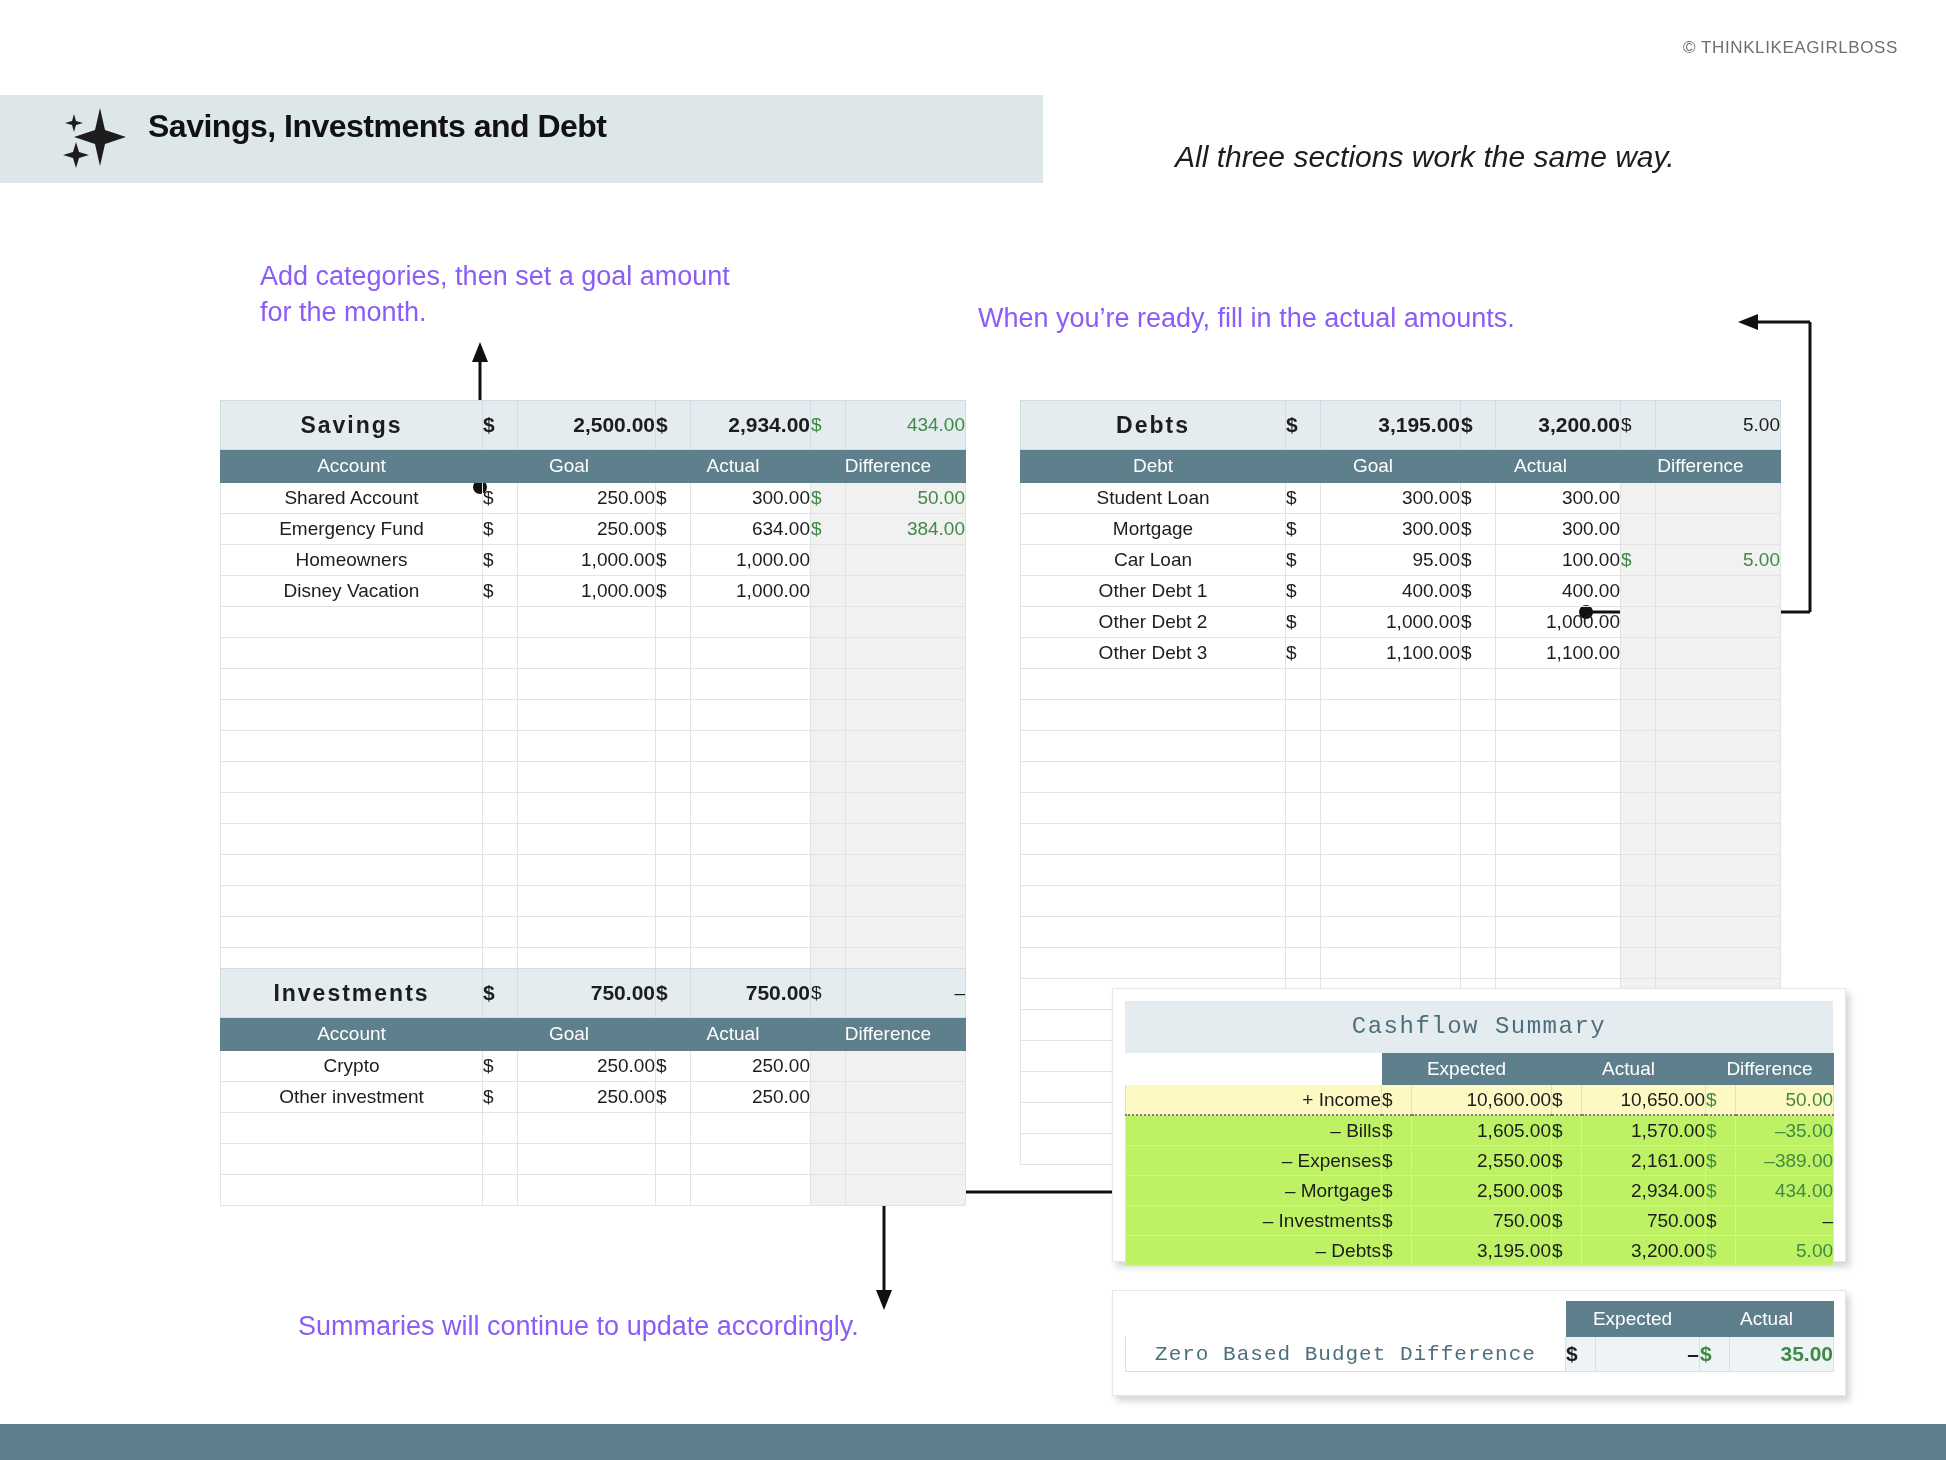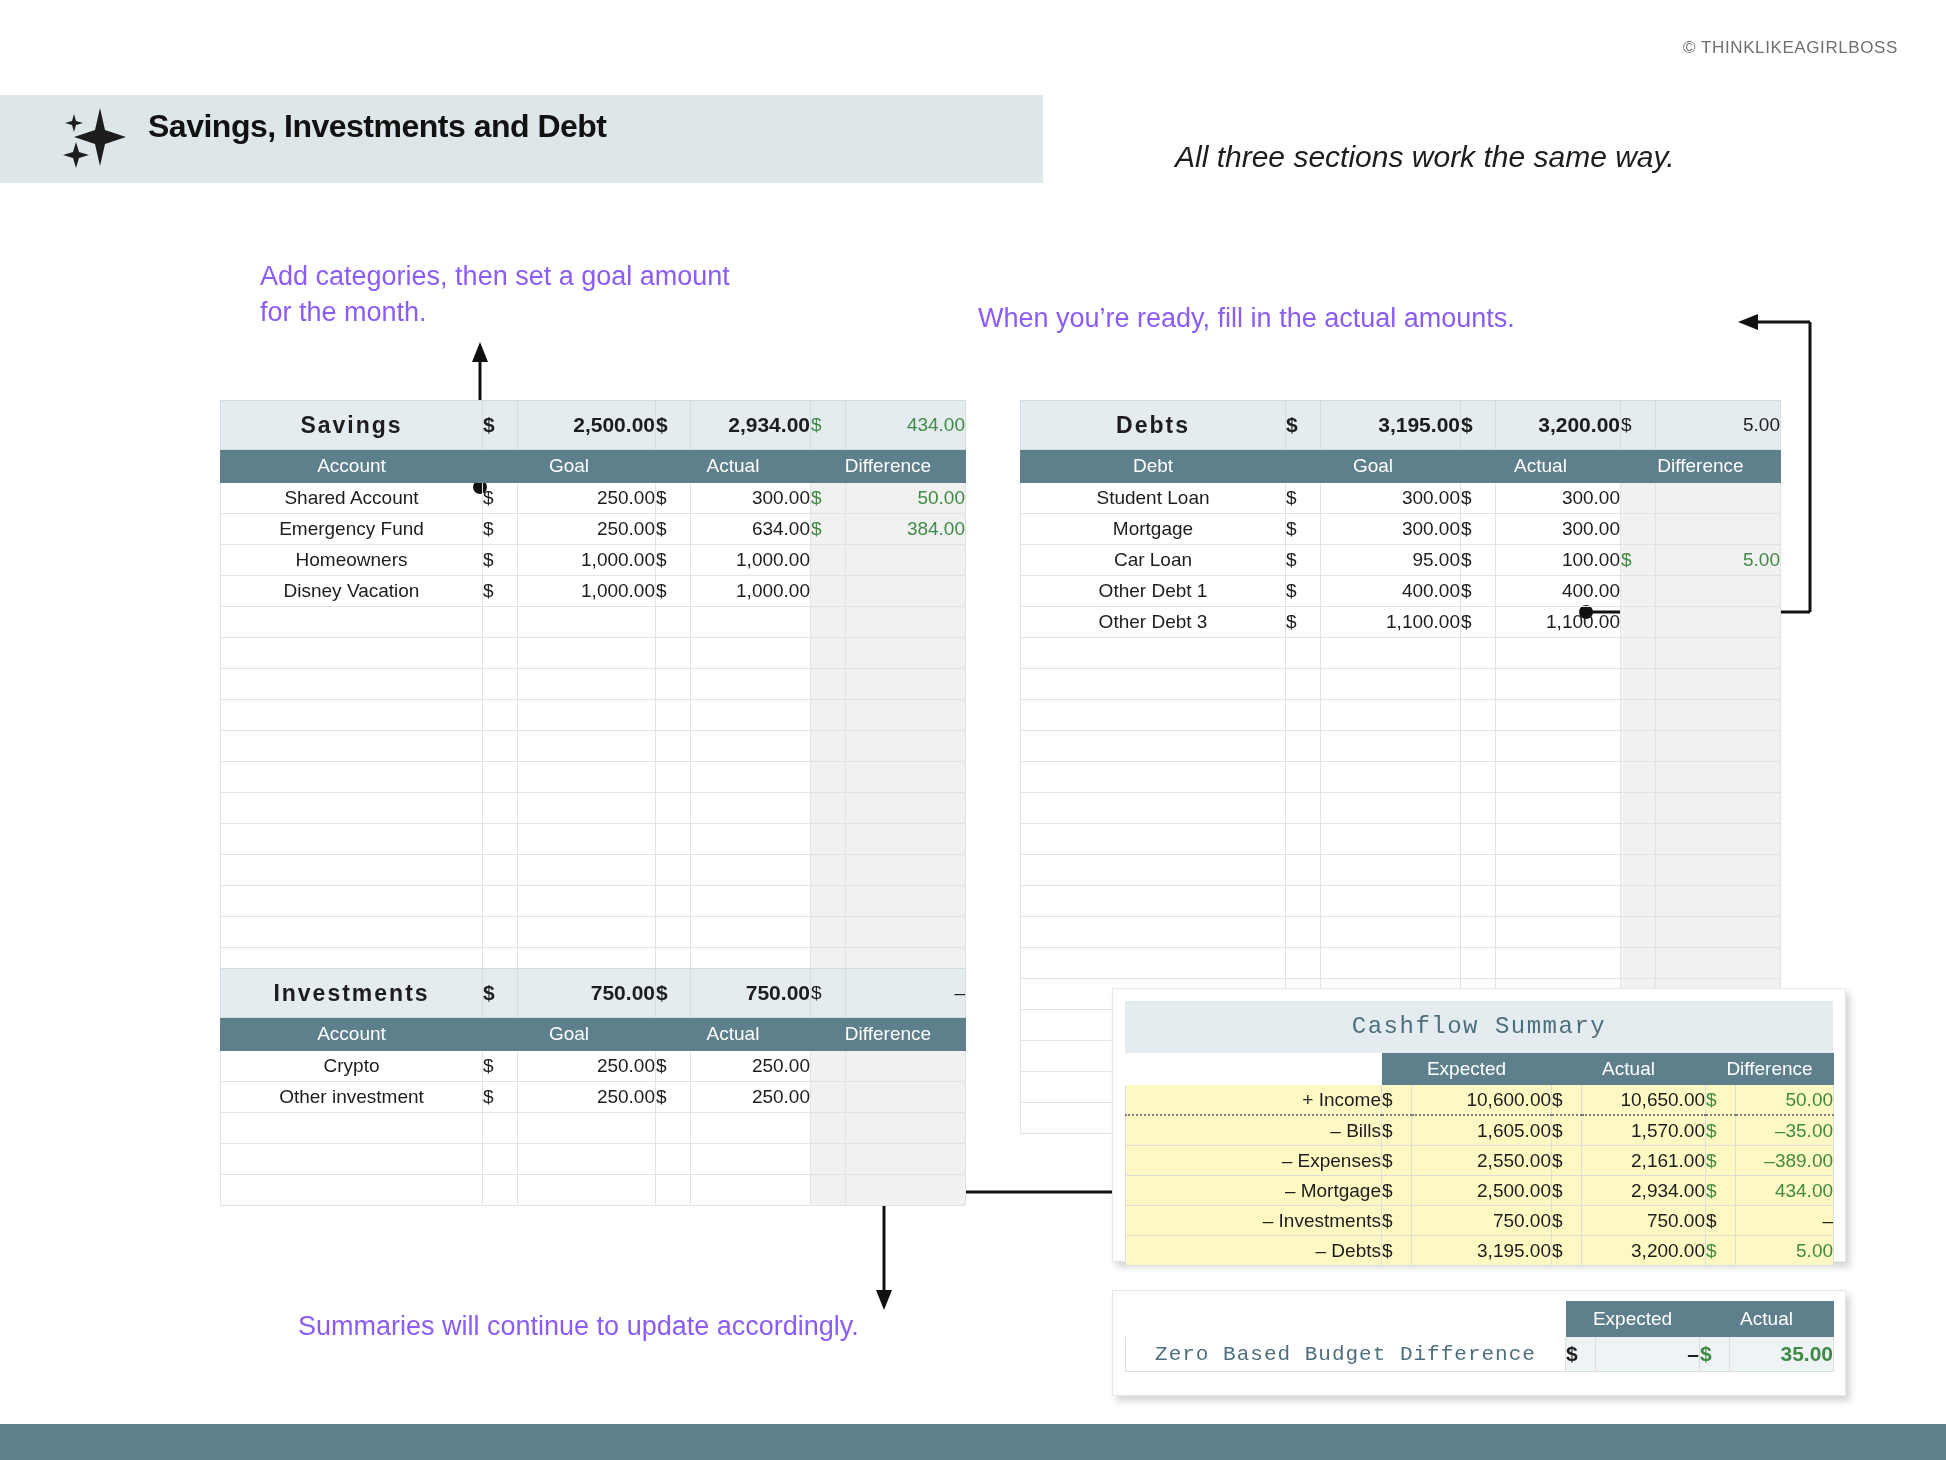--- a/index.html
+++ b/index.html
@@ -163,21 +163,21 @@
   .cf-hdr td {
     background: #5e7f8c;
     color: #fff;
     text-align: center;
     border-color: #5e7f8c;
     height: 30px;
   }
   .cf-hdr td.blankhdr { background: #ffffff; border-color: #ffffff; }
   .cf-label { text-align: right; padding-right: 14px; }
   .cf-income td { background: #fef9c3; font-weight: normal; }
-  .cf-row td { background: #fef9c3; }
+  .cf-row td { background: #bef264; }
   .dotted-top td { border-top: 2px dotted #7d7d7d; }
 
   #zbb-card {
     left: 1112px;
     top: 1290px;
     width: 732px;
     height: 104px;
   }
   .zbb-tbl {
     width: 708px;
@@ -566,20 +566,29 @@
     <tr>
       <td class="cell-name">Other Debt 1</td>
       <td class="cell-cur">$</td>
       <td class="cell-num">400.00</td>
       <td class="cell-cur">$</td>
       <td class="cell-num">400.00</td>
       <td class="cell-cur diff-bg"></td>
       <td class="cell-num diff-bg"></td>
     </tr>
     <tr>
+      <td class="cell-name">Other Debt 2</td>
+      <td class="cell-cur">$</td>
+      <td class="cell-num">1,000.00</td>
+      <td class="cell-cur">$</td>
+      <td class="cell-num">1,000.00</td>
+      <td class="cell-cur diff-bg"></td>
+      <td class="cell-num diff-bg"></td>
+    </tr>
+    <tr>
       <td class="cell-name">Other Debt 3</td>
       <td class="cell-cur">$</td>
       <td class="cell-num">1,100.00</td>
       <td class="cell-cur">$</td>
       <td class="cell-num">1,100.00</td>
       <td class="cell-cur diff-bg"></td>
       <td class="cell-num diff-bg"></td>
     </tr>
 
     <tr class="blank">

